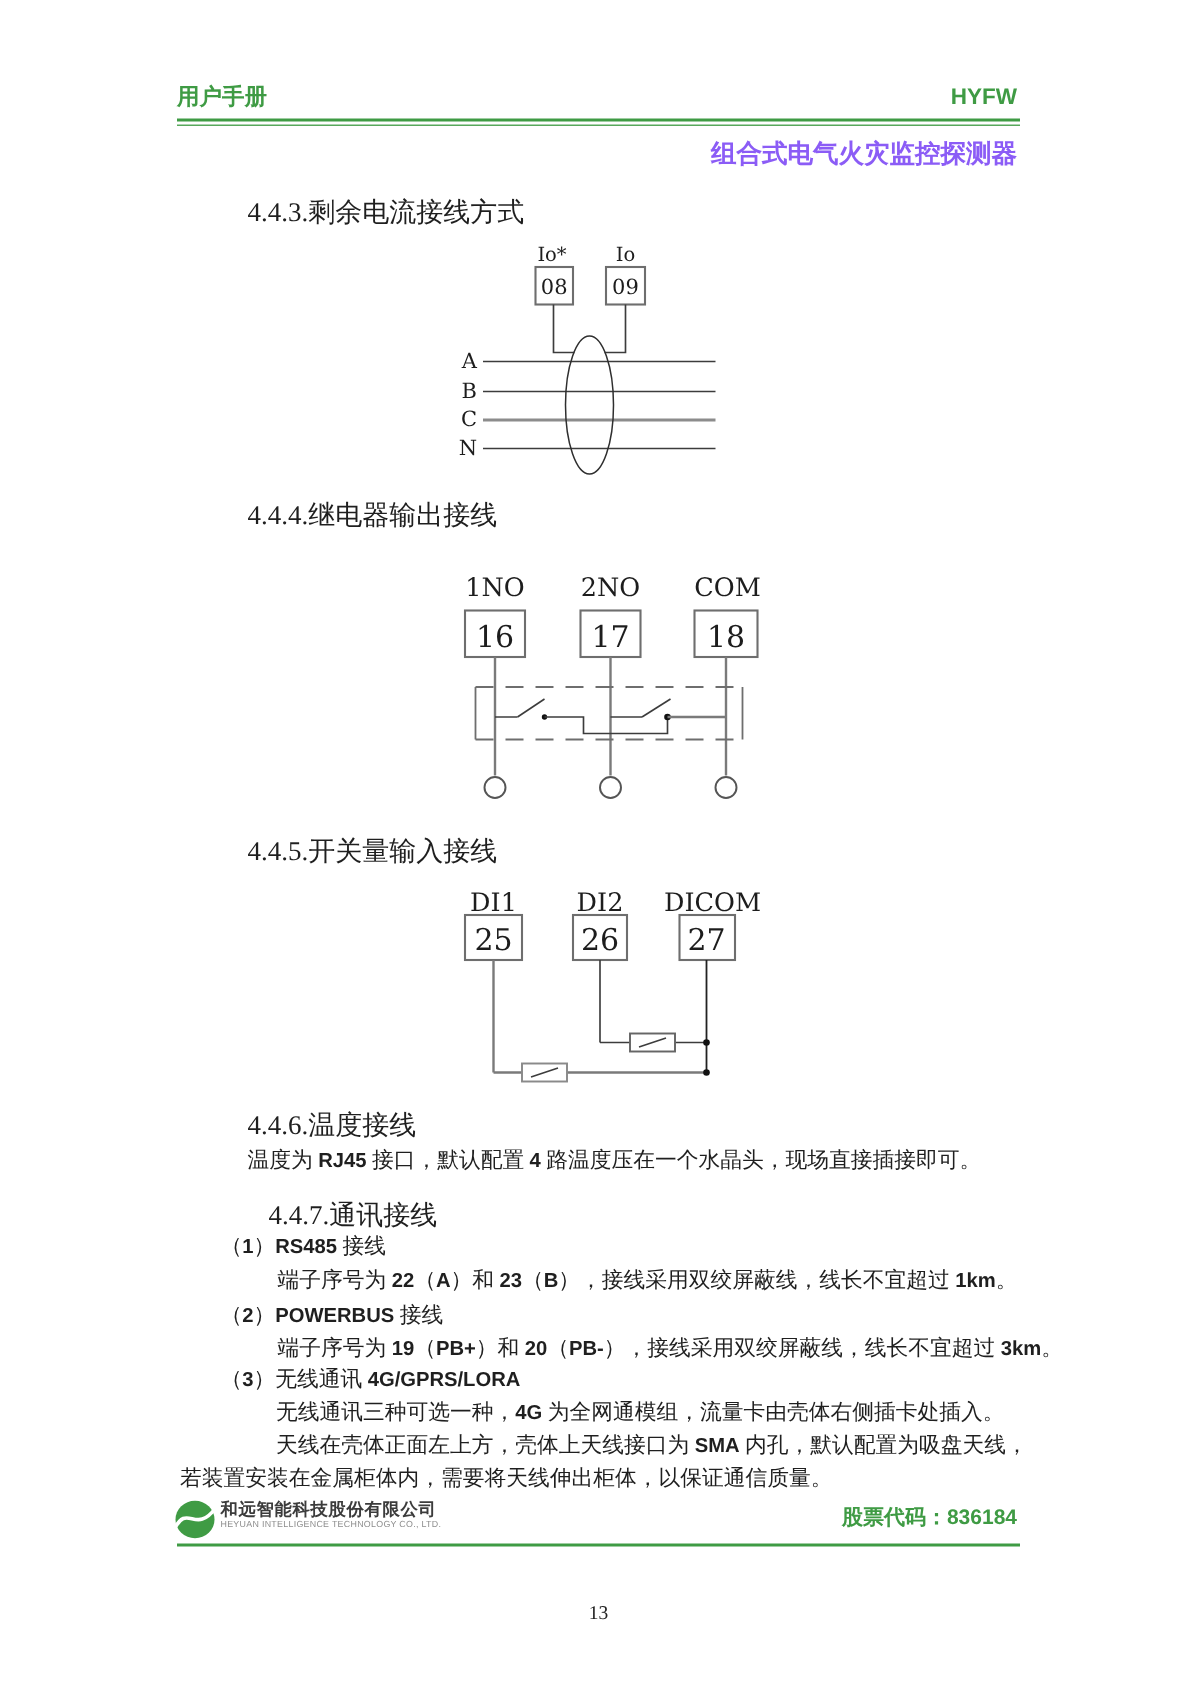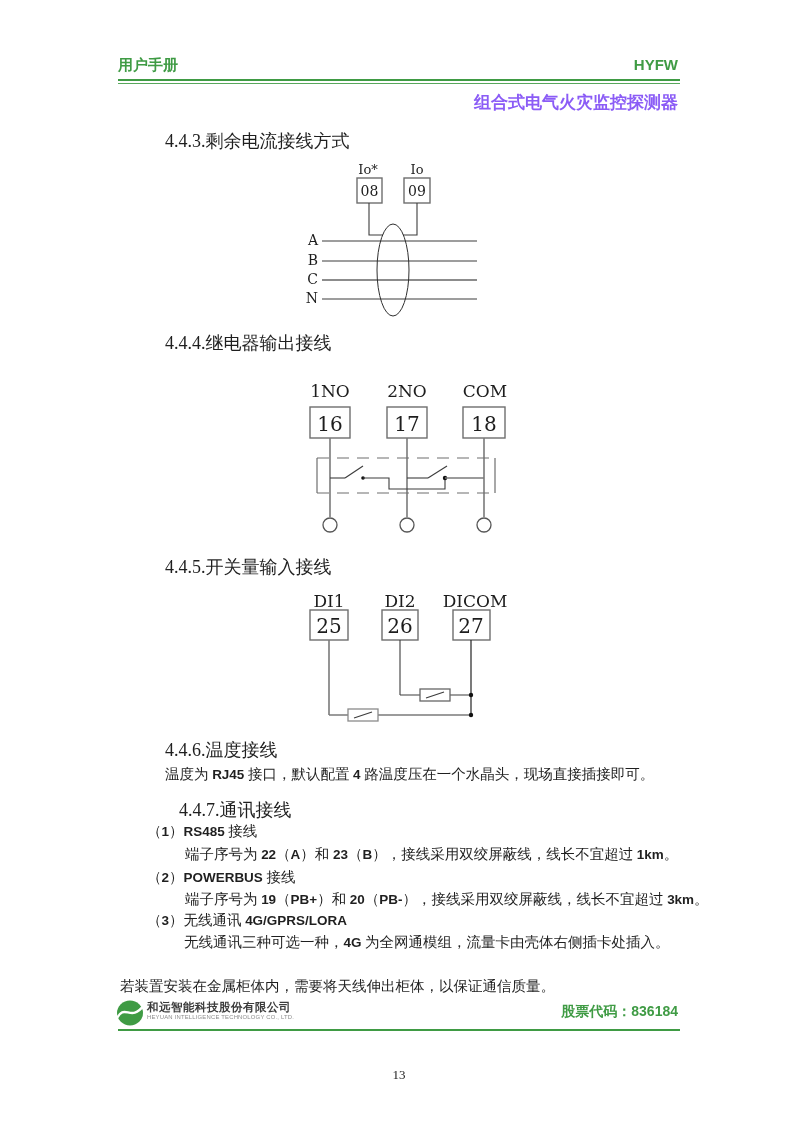--- a/index.html
+++ b/index.html
@@ -135,20 +135,21 @@
 
   <div class="abs sec line" style="left:179px;top:800px;">4.4.7.通讯接线</div>
 
   <div class="abs body14 line" style="left:147px;top:823px;">（<span class="lat">1</span>）<span class="lat">RS485</span> 接线</div>
   <div class="abs body14 line" style="left:185px;top:846px;">端子序号为 <span class="lat">22</span>（<span class="lat">A</span>）和 <span class="lat">23</span>（<span class="lat">B</span>），接线采用双绞屏蔽线，线长不宜超过 <span class="lat">1km</span>。</div>
   <div class="abs body14 line" style="left:147px;top:869px;">（<span class="lat">2</span>）<span class="lat">POWERBUS</span> 接线</div>
   <div class="abs body14 line" style="left:185px;top:891px;">端子序号为 <span class="lat">19</span>（<span class="lat">PB+</span>）和 <span class="lat">20</span>（<span class="lat">PB-</span>），接线采用双绞屏蔽线，线长不宜超过 <span class="lat">3km</span>。</div>
   <div class="abs body14 line" style="left:147px;top:912px;">（<span class="lat">3</span>）无线通讯  <span class="lat">4G/GPRS/LORA</span></div>
 
   <div class="abs body14 line" style="left:184px;top:934px;">无线通讯三种可选一种，<span class="lat">4G</span> 为全网通模组，流量卡由壳体右侧插卡处插入。</div>
+  <div class="abs body14 line" style="left:184px;top:956px;">天线在壳体正面左上方，壳体上天线接口为 <span class="lat">SMA</span> 内孔，默认配置为吸盘天线，</div>
   <div class="abs body14 line" style="left:120px;top:978px;">若装置安装在金属柜体内，需要将天线伸出柜体，以保证通信质量。</div>
 
   <svg class="abs" style="left:116px;top:999px;" width="30" height="30" viewBox="0 0 30 30">
     <ellipse cx="14" cy="14" rx="13" ry="12.5" fill="#3f9b44"></ellipse>
     <path d="M0,21 C9,2 14,25 28,6" stroke="#ffffff" stroke-width="2.4" fill="none"></path>
   </svg>
   <div class="abs" style="left:147px;top:1001px;">
     <div class="co-cn">和远智能科技股份有限公司</div>
     <div class="co-en">HEYUAN INTELLIGENCE TECHNOLOGY CO., LTD.</div>
   </div>

